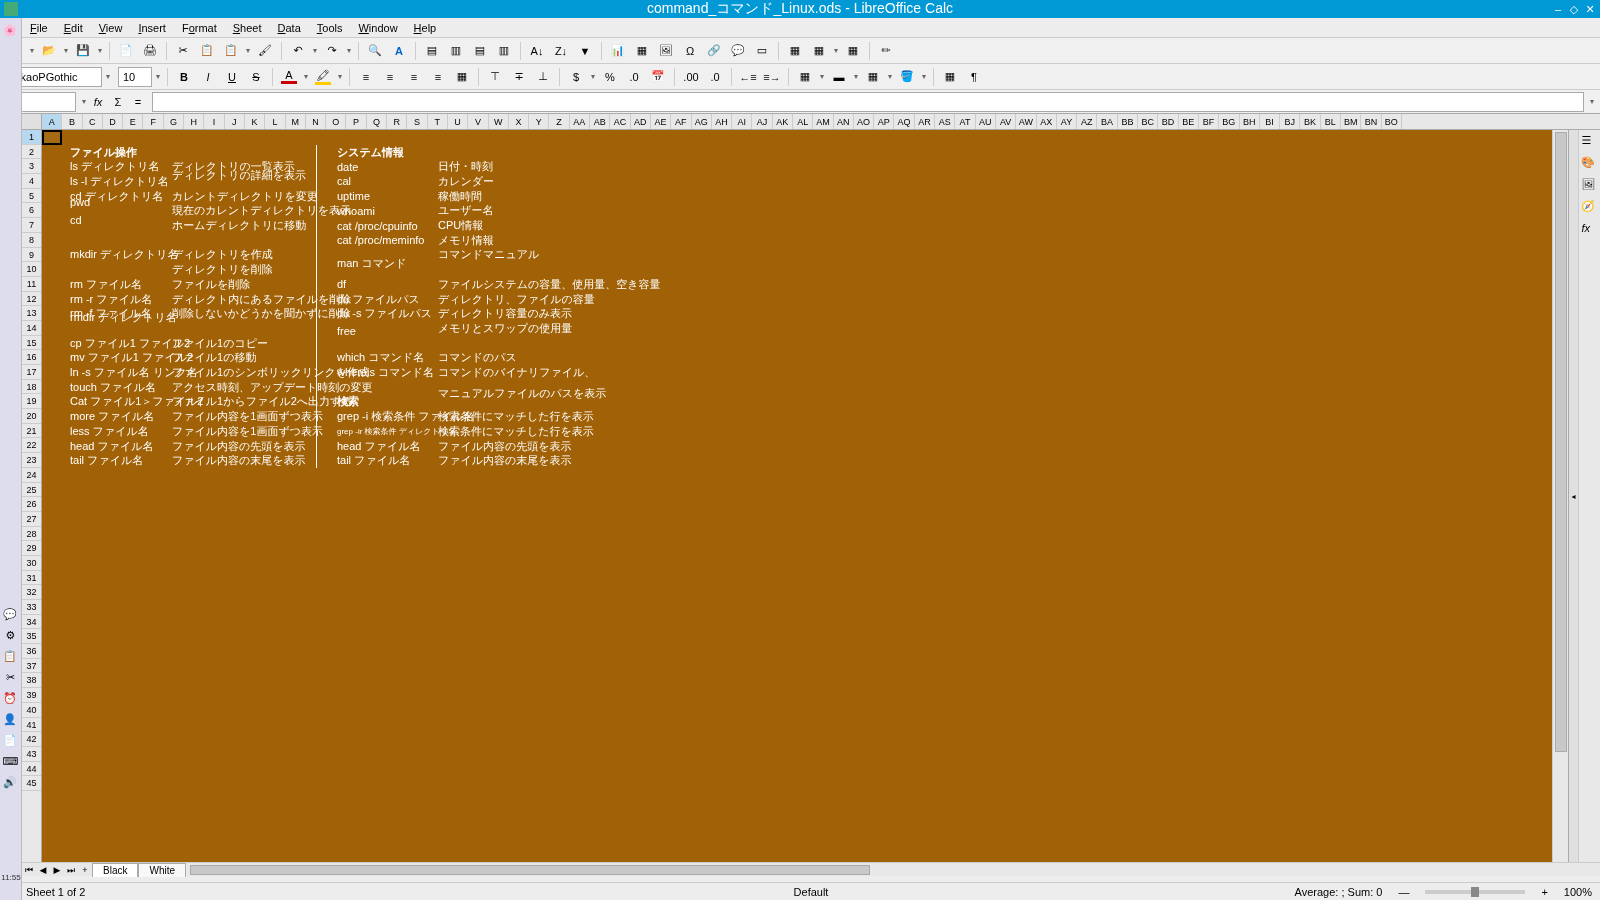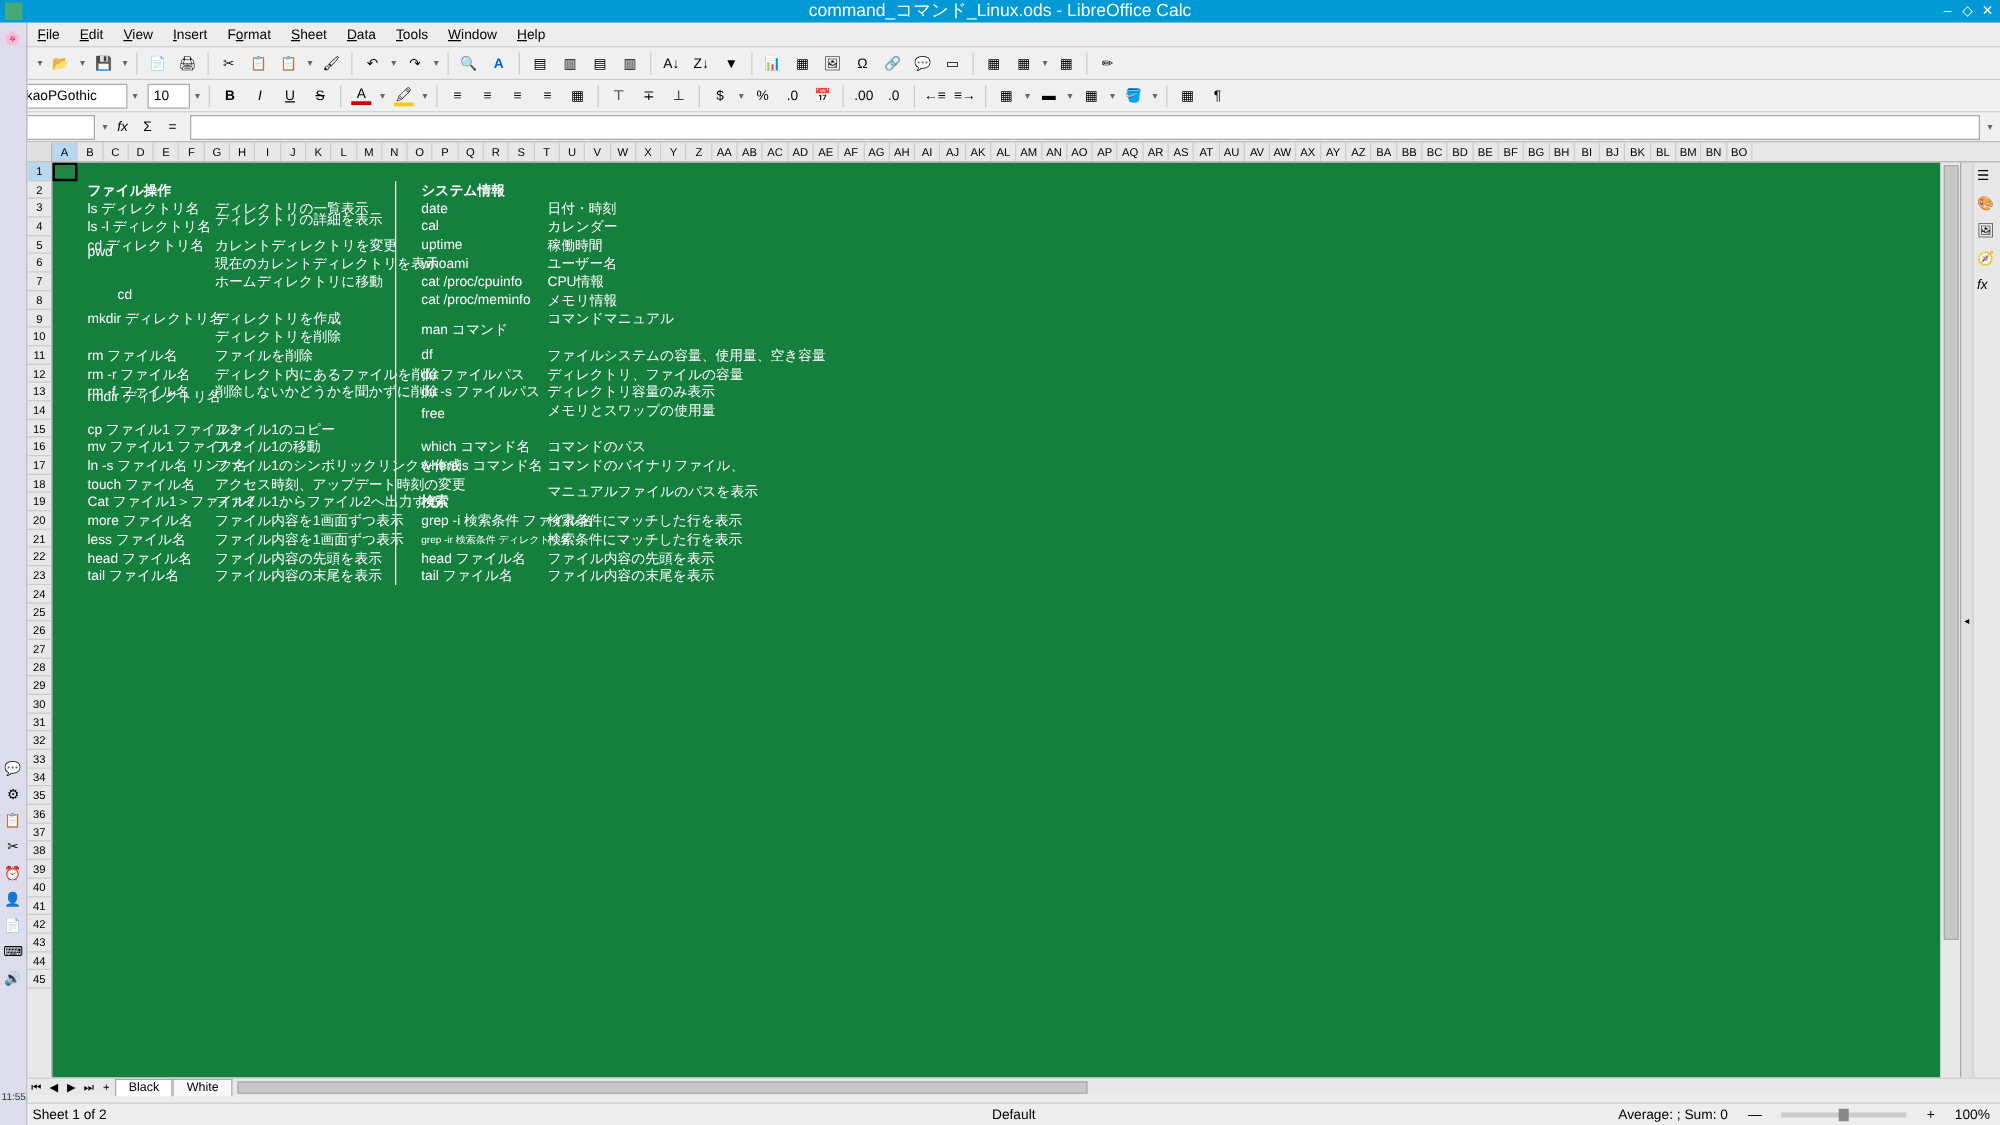--- a/index.html
+++ b/index.html
@@ -25,21 +25,21 @@
 .formula-input{flex:1;height:20px;border:1px solid #aaa;margin:0 4px;padding:0 4px;background:#fff}
 .sheet-area{position:absolute;top:114px;left:22px;right:0;bottom:24px;display:flex;flex-direction:column}
 .col-headers{height:16px;display:flex;background:#e8e8e8;border-bottom:1px solid #aaa}
 .corner{width:20px;border-right:1px solid #aaa;background:#e0e0e0}
 .col-h{width:20.3px;text-align:center;border-right:1px solid #ccc;font-size:9px;line-height:16px;cursor:pointer;flex-shrink:0}
 .col-h.sel{background:#b8d8f0}
 .grid-body{flex:1;display:flex;overflow:hidden;position:relative}
 .row-headers{width:20px;background:#e8e8e8;border-right:1px solid #aaa}
 .row-h{height:14.7px;text-align:center;border-bottom:1px solid #ccc;font-size:9px;line-height:14.7px;cursor:pointer}
 .row-h.sel{background:#b8d8f0}
-.cells{flex:1;background:#15803d;position:relative;color:#fff}
+.cells{flex:1;background:#a16207;position:relative;color:#fff}
 .cell-selected{position:absolute;top:0;left:0;width:20.3px;height:14.7px;border:2px solid #000;background:rgba(255,255,255,0.05);pointer-events:none}
 .content{position:absolute;top:0;left:0;right:0;color:#fff;font-size:10px}
 .content .line{height:14.7px;display:flex;align-items:center;white-space:nowrap}
 .content .col1{position:absolute;left:28px}
 .content .col2{position:absolute;left:130px}
 .content .col3{position:absolute;left:295px}
 .content .col4{position:absolute;left:396px}
 .content .h{font-weight:bold;font-size:11px}
 .vline{position:absolute;left:274px;top:14.7px;width:1px;height:323px;background:#fff}
 .vscroll{width:16px;background:#e8e8e8;border-left:1px solid #ccc;position:relative}
@@ -366,21 +366,21 @@
           <div class="line col3" style="top: 44.1px; position: absolute;">cal</div>
           <div class="line col4" style="top: 44.1px; position: absolute;">カレンダー</div>
           <div class="line col1" style="top: 58.8px; position: absolute;">cd ディレクトリ名</div>
           <div class="line col2" style="top: 58.8px; position: absolute; text-align: center;">カレントディレクトリを変更</div>
           <div class="line col3" style="top: 58.8px; position: absolute;">uptime</div>
           <div class="line col4" style="top: 58.8px; position: absolute;">稼働時間</div>
           <div class="line col1" style="top: 65px; position: absolute;">pwd</div>
           <div class="line col2" style="top: 73.5px; position: absolute;">現在のカレントディレクトリを表示</div>
           <div class="line col3" style="top: 73.5px; position: absolute;">whoami</div>
           <div class="line col4" style="top: 73.5px; position: absolute;">ユーザー名</div>
-          <div class="line col1" style="top: 99px; position: absolute; margin-left: 24px;">cd</div>
+          <div class="line col1" style="top: 83px; position: absolute;">cd</div>
           <div class="line col2" style="top: 88.2px; position: absolute;">ホームディレクトリに移動</div>
           <div class="line col3" style="top: 88.2px; position: absolute;">cat /proc/cpuinfo</div>
           <div class="line col4" style="top: 88.2px; position: absolute;">CPU情報</div>
           <div class="line col3" style="top: 102.9px; position: absolute;">cat /proc/meminfo</div>
           <div class="line col4" style="top: 102.9px; position: absolute;">メモリ情報</div>
           <div class="line col1" style="top: 117.6px; position: absolute;">mkdir ディレクトリ名</div>
           <div class="line col2" style="top: 117.6px; position: absolute;">ディレクトリを作成</div>
           <div class="line col3" style="top: 126px; position: absolute;">man コマンド</div>
           <div class="line col4" style="top: 117.6px; position: absolute;">コマンドマニュアル</div>
           <div class="line col1" style="top: 132.3px; position: absolute; margin-top: 48px;">rmdir ディレクトリ名</div>

